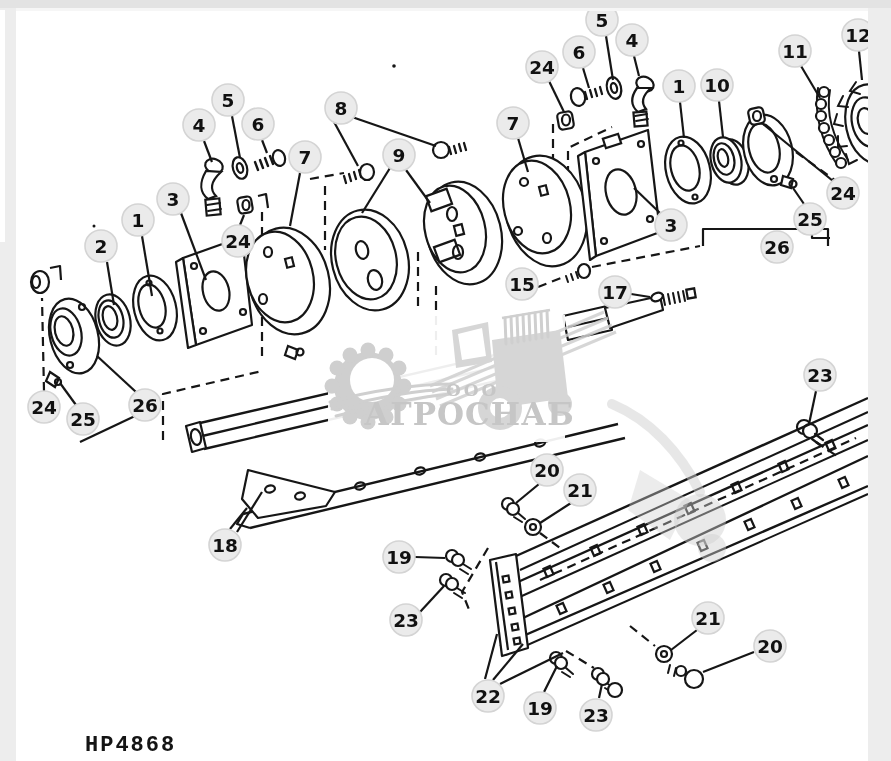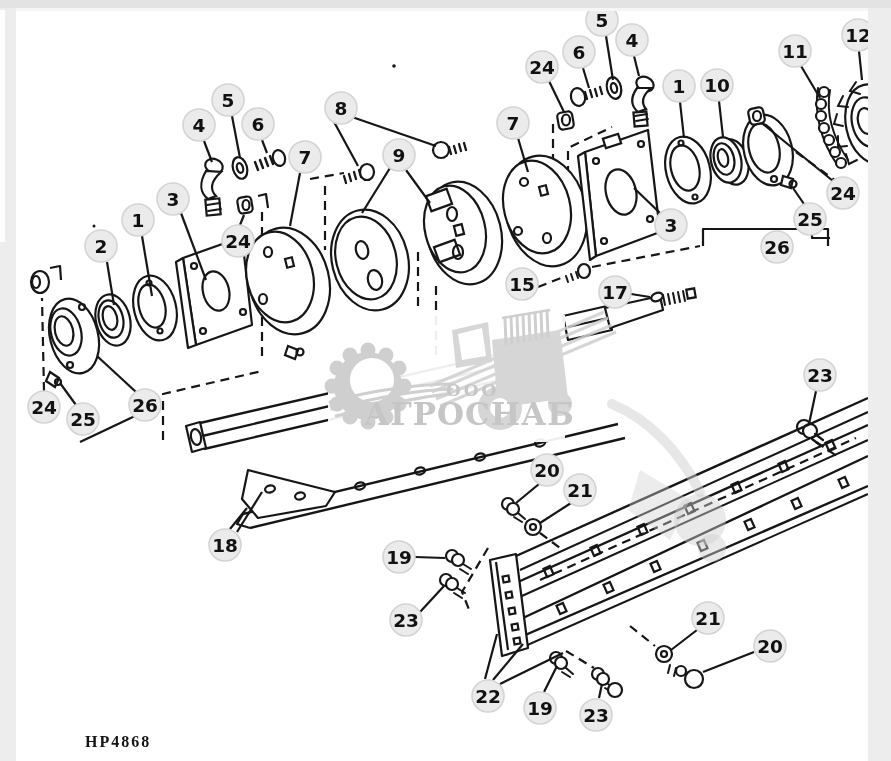--- a/index.html
+++ b/index.html
@@ -5,22 +5,22 @@
   html,body{margin:0;padding:0;background:#fff;}
   #stage{position:relative;width:891px;height:761px;overflow:hidden;background:#fff;
          font-family:"DejaVu Sans","Liberation Sans",sans-serif;}
   #diagram{position:absolute;left:0;top:0;}
   .band{position:absolute;}
   #top-strip{left:0;top:0;width:891px;height:8px;}
   #top-strip2{left:0;top:8px;width:891px;height:3px;background:#f6f6f6;}
   #left-band{left:0;top:8px;width:16px;height:753px;}
   #left-sliver{left:0;top:10px;width:5px;height:232px;background:#ffffff;}
   #right-band{left:868px;top:8px;width:23px;height:753px;}
-  #code-label{position:absolute;left:85px;top:733px;font-family:Liberation Serif, serif;
-              font-size:16px;font-weight:700;letter-spacing:2px;color:#141414;}
+  #code-label{position:absolute;left:85px;top:733px;font-family:Liberation Mono, monospace;
+              font-size:22px;font-weight:700;letter-spacing:2px;color:#141414;}
 </style>
 </head>
 <body>
 
 <div id="stage">
   <svg id="diagram" width="891" height="761" viewBox="0 0 891 761">
       <polyline points="50,268 60,266 61,280" fill="none" stroke="#161616" stroke-width="2.2" stroke-linejoin="round"></polyline>
       <ellipse cx="40" cy="282" rx="9" ry="11" fill="#fff" stroke="#161616" stroke-width="2.2"></ellipse>
       <ellipse cx="36" cy="282" rx="4" ry="6" fill="none" stroke="#161616" stroke-width="2.2"></ellipse>
       <ellipse cx="74" cy="336" rx="24" ry="38" fill="#fff" stroke="#161616" stroke-width="2.2" transform="rotate(-14 74 336)"></ellipse>

